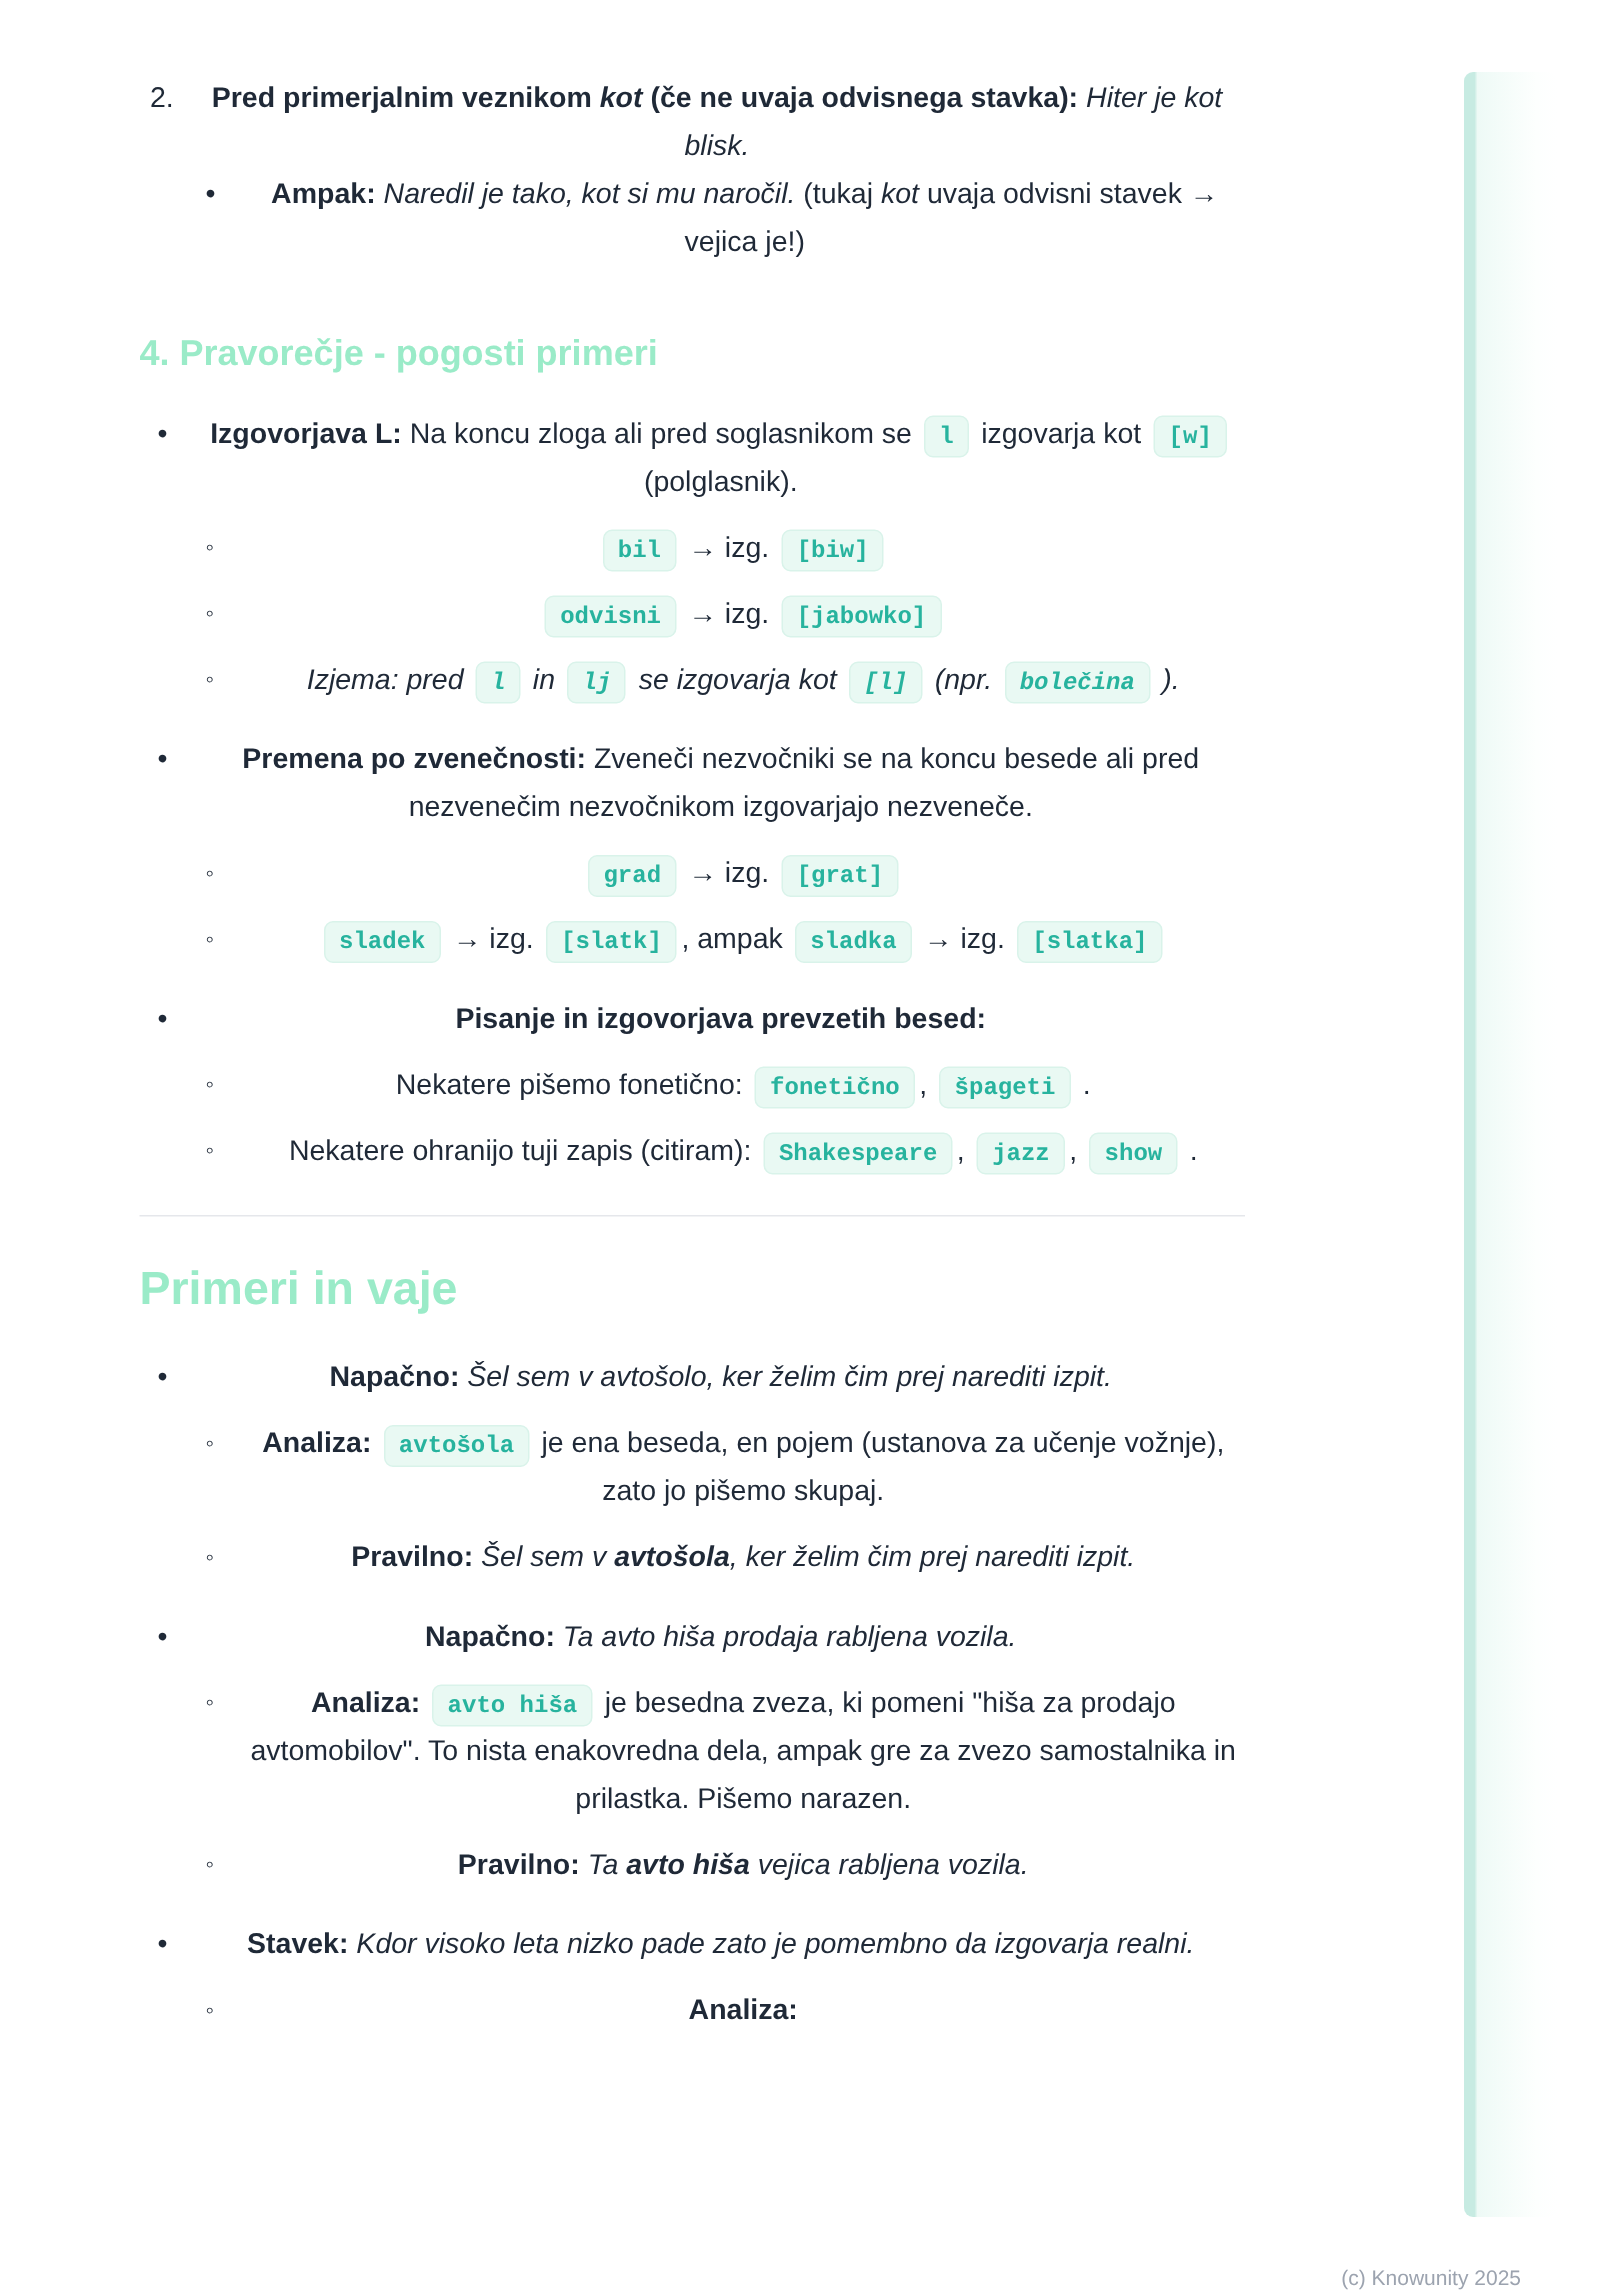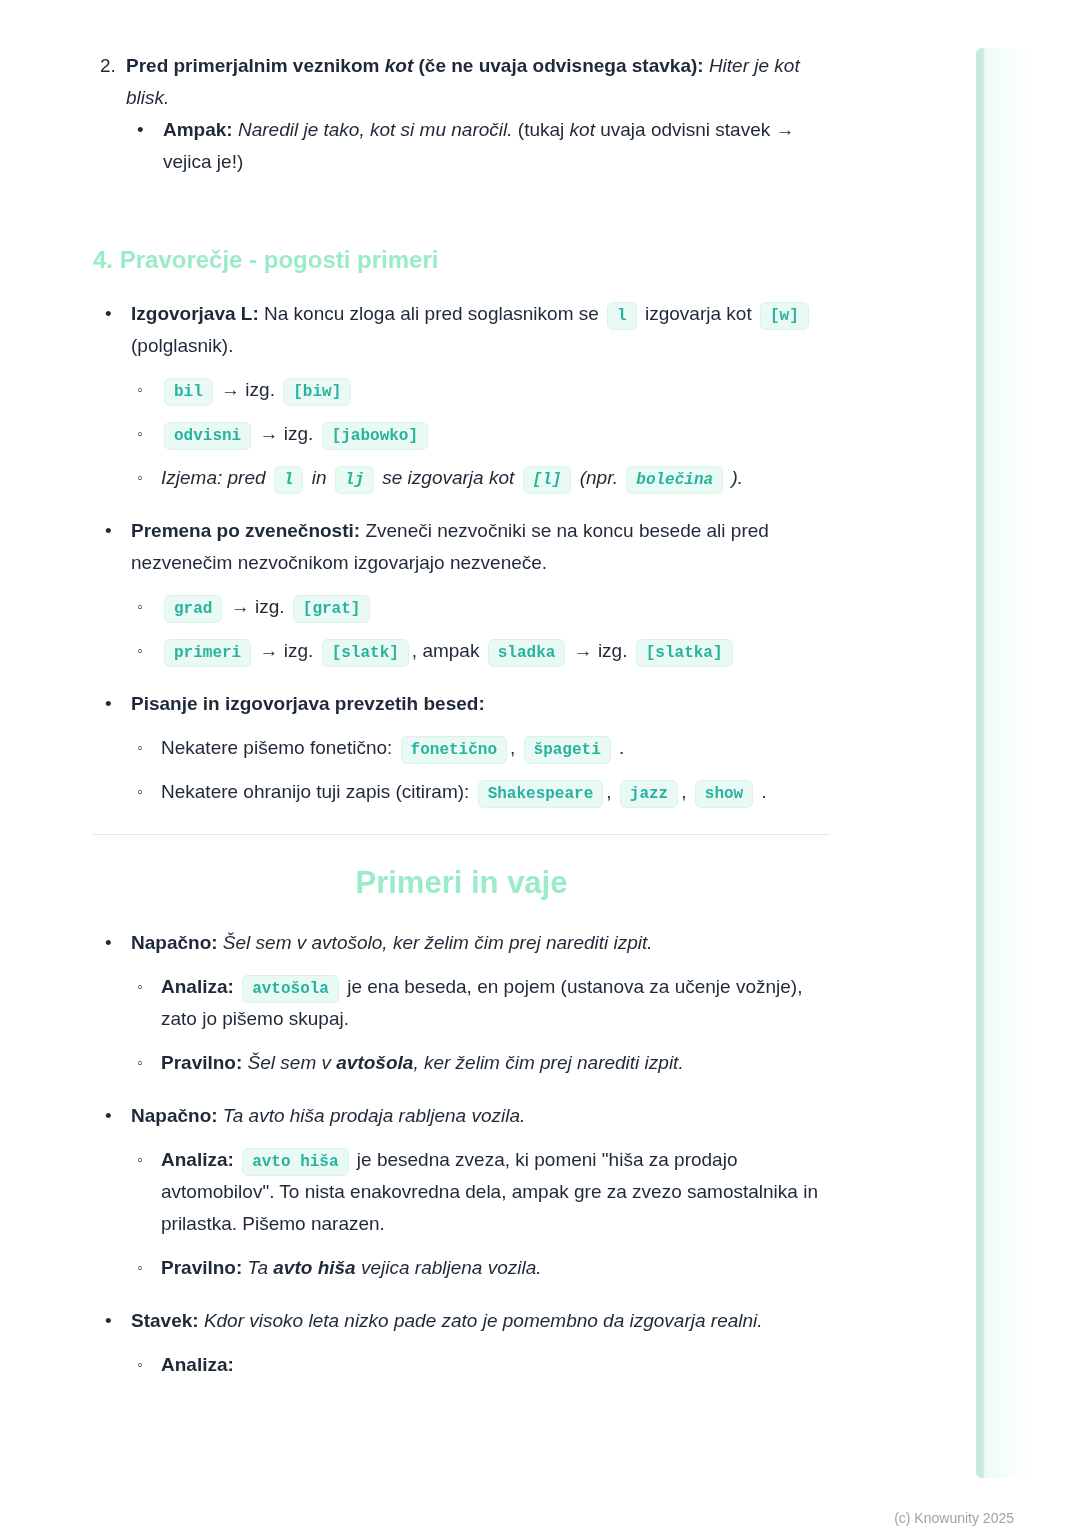--- a/index.html
+++ b/index.html
@@ -2,32 +2,32 @@
 <html style="--accent-mint: #9aebc8; --chip-text: #27b39e; --chip-bg: #e9f9f3; --chip-border: #d9f3ea; --text: #1f2937; --muted: #9ca3af; --divider: #e5e7eb; --side-stripe: #c7ebe2; --side-panel: #eefaf6;"><head>
 <meta charset="utf-8">
 <style>
   html,body{margin:0;padding:0;}
   body{
     width:1080px;height:1528px;background:#ffffff;overflow:hidden;position:relative;
     font-family:"Liberation Sans",sans-serif;color:var(--text,#1f2937);
   }
   .doc{position:absolute;left:93px;top:50px;width:737px;}
   .heading{font-weight:700;}
-  h1.heading{font-size:31px;color:var(--accent-mint,#9aebc8);margin:30px 0 26px 0;text-align:center;}
-  h2.heading{font-size:24px;color:var(--accent-mint,#9aebc8);margin:68px 0 24px 0;}
+  h1.heading{font-size:31px;color:var(--accent-mint,#9aebc8);margin:30px 0 26px 0;}
+  h2.heading{font-size:24px;color:var(--accent-mint,#9aebc8);margin:44px 0 24px 0;}
   h3.heading{font-size:20px;color:var(--text,#1f2937);margin:28px 0 28px 0;}
   hr.divider{border:none;border-top:1px solid var(--divider,#e5e7eb);margin:26px 0 0 0;}
   .li{display:flex;font-size:19px;line-height:32px;margin-top:12px;}
   .li.numbered{margin-left:7px;margin-top:0;}
   .li.bullet{margin-left:12px;margin-top:21px;}
   .li.subbullet{margin-left:44px;}
   .li.ind1{margin-left:44px;}
   .marker{flex:none;width:26px;}
   .subbullet .marker{font-size:16px;width:24px;}
-  .content{flex:1;}
+  .content{flex:1;text-align:center;}
   .seg.bold{font-weight:700;}
   .seg.italic{font-style:italic;}
   .seg.bolditalic{font-weight:700;font-style:italic;}
   .seg.code,.seg.code-italic{
     font-family:"Liberation Mono",monospace;font-size:16px;font-weight:700;
     color:var(--chip-text,#27b39e);background:var(--chip-bg,#e9f9f3);
     border:1px solid var(--chip-border,#d9f3ea);border-radius:6px;
     padding:3px 9px;margin:0 3px;white-space:nowrap;display:inline-block;line-height:20px;
   }
   .seg.code-italic{font-style:italic;}
@@ -71,21 +71,21 @@
     <div class="li bullet">
       <span class="marker">•</span>
       <span class="content"><span class="seg bold">Premena po zvenečnosti: </span><span class="seg plain">Zveneči nezvočniki se na koncu besede ali pred nezvenečim nezvočnikom izgovarjajo nezveneče.</span></span>
     </div>
     <div class="li subbullet">
       <span class="marker">◦</span>
       <span class="content"><span class="seg code">grad</span><span class="seg plain"> → izg. </span><span class="seg code">[grat]</span></span>
     </div>
     <div class="li subbullet">
       <span class="marker">◦</span>
-      <span class="content"><span class="seg code">primeri</span><span class="seg plain"> → izg. </span><span class="seg code">[slatk]</span><span class="seg plain">, ampak </span><span class="seg code">sladka</span><span class="seg plain"> → izg. </span><span class="seg code">[slatka]</span></span>
+      <span class="content"><span class="seg code">sladek</span><span class="seg plain"> → izg. </span><span class="seg code">[slatk]</span><span class="seg plain">, ampak </span><span class="seg code">sladka</span><span class="seg plain"> → izg. </span><span class="seg code">[slatka]</span></span>
     </div>
     <div class="li bullet">
       <span class="marker">•</span>
       <span class="content"><span class="seg bold">Pisanje in izgovorjava prevzetih besed:</span></span>
     </div>
     <div class="li subbullet">
       <span class="marker">◦</span>
       <span class="content"><span class="seg plain">Nekatere pišemo fonetično: </span><span class="seg code">fonetično</span><span class="seg plain">, </span><span class="seg code">špageti</span><span class="seg plain"> .</span></span>
     </div>
     <div class="li subbullet">

